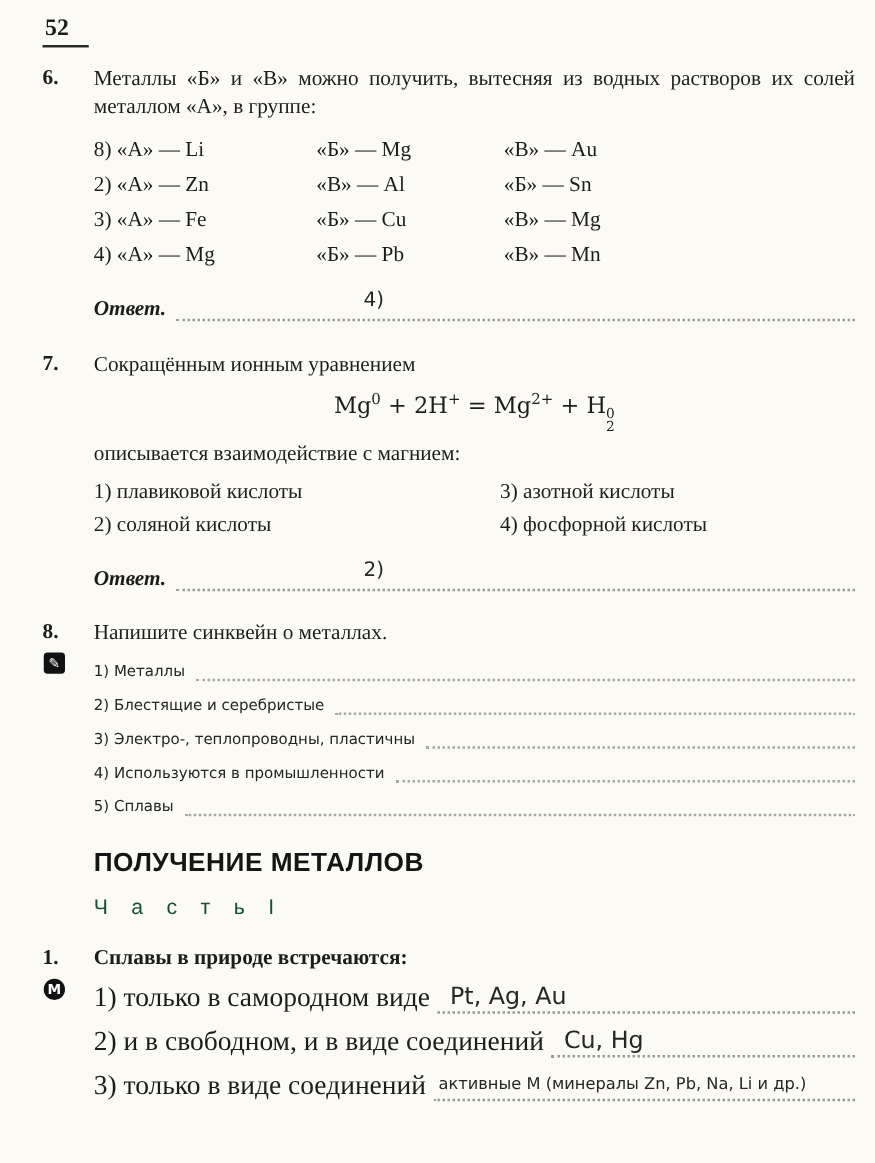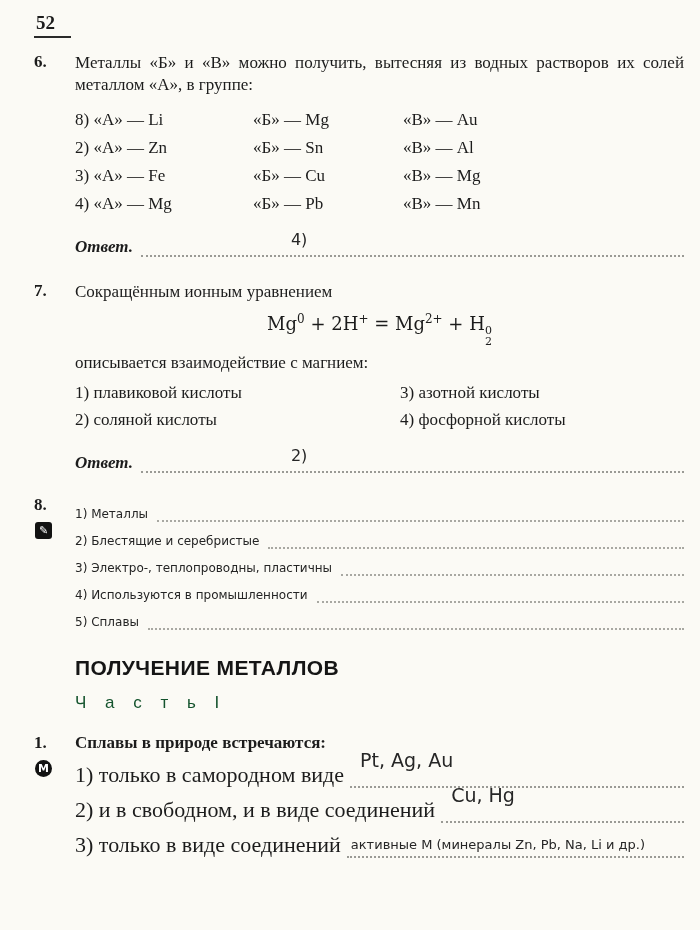--- a/index.html
+++ b/index.html
@@ -100,21 +100,21 @@
     font-family:Liberation Sans, sans-serif;
     font-size:17px; letter-spacing:7px; color:#14532d;
   }
 
   
   .q1 { margin-top:20px; }
   .q1-lead { font-size:17px; font-weight:bold; }
   .item-line { display:flex; align-items:flex-end; margin-top:8px; height:27px; }
   .item-label { font-size:22px; white-space:nowrap; }
   .item-line .fill { height:23px; border-bottom:2px dotted #9a9a95; margin-left:6px; }
-  .item-line .hand { position:absolute; left:10px; bottom:15px; font-size:19px; white-space:nowrap; }
+  .item-line .hand { position:absolute; left:10px; bottom:1px; font-size:19px; white-space:nowrap; }
   .item-line .hand.small { font-size:13px; bottom:4px; left:4px; }
 </style>
 </head>
 <body>
 
 <div class="page">
 
   <div class="pagenum">52</div>
 
   
@@ -122,22 +122,22 @@
     <div class="qcol">
       <div class="qnum">6.</div>
     </div>
     <div class="qbody">
       <p class="qtext">Металлы «Б» и «В» можно получить, вытесняя из водных растворов их солей металлом «А», в группе:</p>
       <div class="opt-grid">
         <span>8) «А» — Li</span>
         <span>«Б» — Mg</span>
         <span>«В» — Au</span>
         <span>2) «А» — Zn</span>
+        <span>«В» — Al</span>
         <span>«Б» — Sn</span>
-        <span>«В» — Al</span>
         <span>3) «А» — Fe</span>
         <span>«Б» — Cu</span>
         <span>«В» — Mg</span>
         <span>4) «А» — Mg</span>
         <span>«Б» — Pb</span>
         <span>«В» — Mn</span>
       </div>
       <div class="answer-row">
         <span class="answer-label">Ответ.</span>
         <span class="answer-line">
@@ -178,20 +178,21 @@
 
   
   <section class="q q8">
     <div class="qcol">
       <div class="qnum">8.</div>
       <div class="badge square">
         <span>✎</span>
       </div>
     </div>
     <div class="qbody">
+      <p class="qtext">Напишите синквейн о металлах.</p>
       <div class="cinq-line">
         <span class="cinq-text hand">1) Металлы</span>
         <span class="fill"></span>
       </div>
       <div class="cinq-line">
         <span class="cinq-text hand">2) Блестящие и серебристые</span>
         <span class="fill"></span>
       </div>
       <div class="cinq-line">
         <span class="cinq-text hand">3) Электро-, теплопроводны, пластичны</span>

